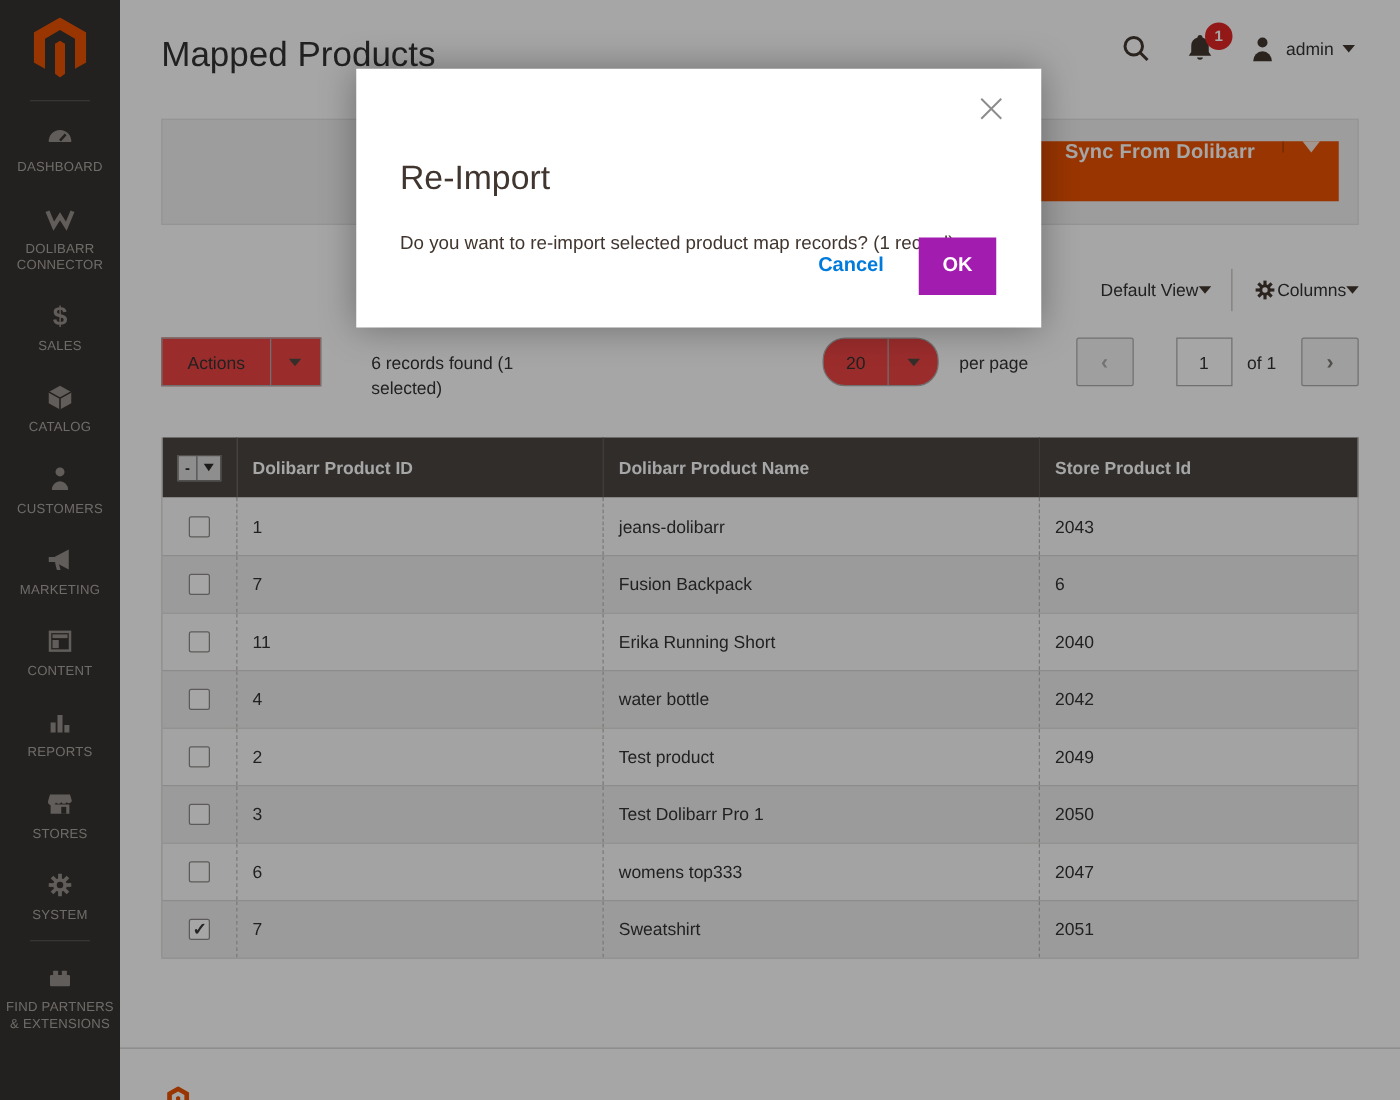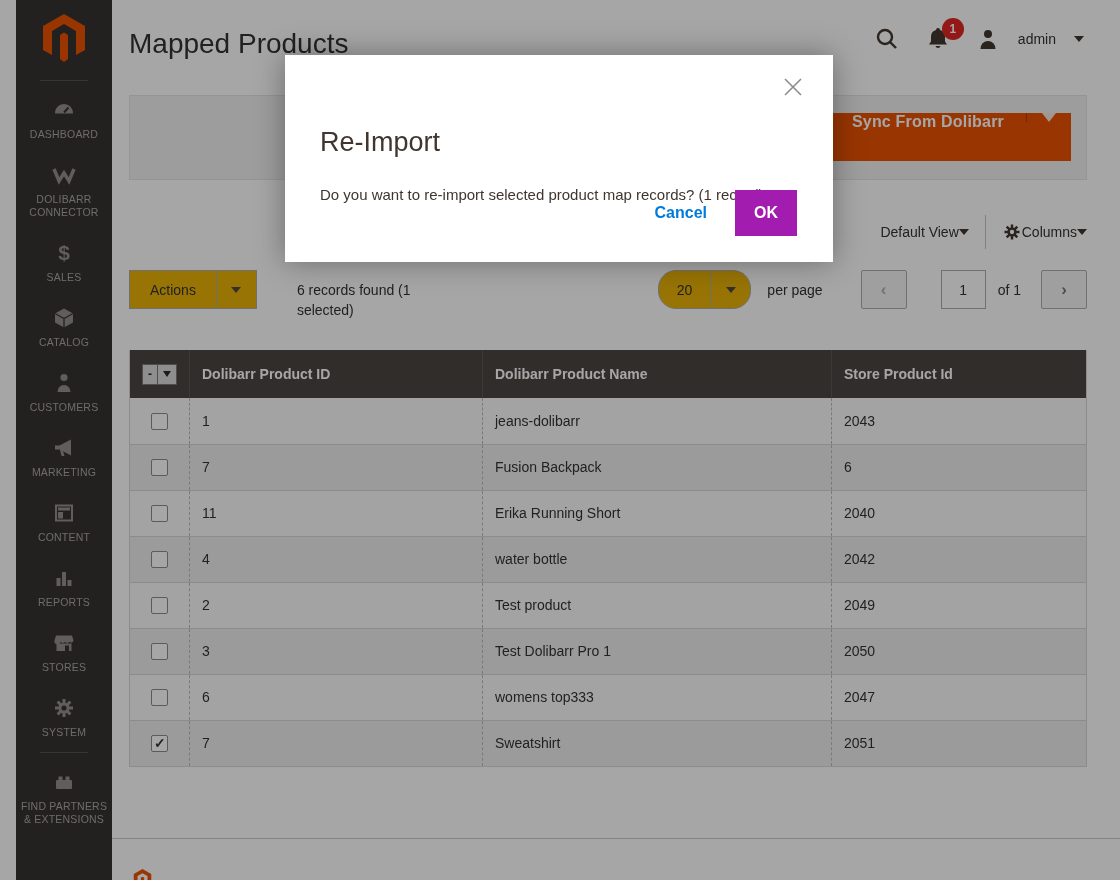--- a/index.html
+++ b/index.html
@@ -1,49 +1,49 @@
 <!DOCTYPE html>
 <html><head>
 <meta charset="utf-8">
 <style>
   * { margin:0; padding:0; box-sizing:border-box; }
   html,body { width:1120px; height:880px; }
   body { font-family:"Liberation Sans", sans-serif; background:#fff; }
   #app { position:relative; width:1120px; height:880px; overflow:hidden; background:#fff; }
 
   
-  .sidebar { position:absolute; left:16px; top:0; width:96px; height:880px; background:#373330; z-index:1; }
+  .sidebar { position:absolute; left:0; top:0; width:96px; height:880px; background:#373330; z-index:1; }
   .logo-wrap { padding:14px 0 16px; display:flex; justify-content:center; }
   .side-divider { border-top:1px solid #57534e; margin:2px 24px 6px; }
   .nav-item { display:flex; flex-direction:column; align-items:center; padding:11px 2px; cursor:pointer; }
   .nav-item .icon { height:24px; display:flex; align-items:center; justify-content:center; }
   .nav-item .nav-label { margin-top:6px; font-size:10.5px; line-height:13px; color:#aaa6a2; text-align:center; letter-spacing:.2px; max-width:92px; }
 
   
   .main { position:absolute; left:96px; top:0; right:0; bottom:0; background:#fff; }
   .page-title { position:absolute; left:33px; top:28px; font-size:28px; font-weight:400; color:#333; }
   .header-icons { position:absolute; top:26px; right:36px; display:flex; align-items:center; gap:26px; }
   .bell-wrap { position:relative; }
   .badge { position:absolute; top:-8px; right:-14px; width:22px; height:22px; border-radius:50%; background:#e22626; color:#fff; font-size:12px; font-weight:bold; display:flex; align-items:center; justify-content:center; }
-  .admin-wrap { display:flex; align-items:center; gap:18px; cursor:pointer; }
+  .admin-wrap { display:flex; align-items:center; gap:7px; cursor:pointer; }
   .admin-name { font-size:14px; color:#333; }
   .caret-down { width:0; height:0; border-left:5px solid transparent; border-right:5px solid transparent; border-top:6px solid #41362f; }
 
   .actions-panel { position:absolute; left:33px; right:33px; top:95px; height:85px; background:#f2f1f1; border:1px solid #e3e3e3; }
   .sync-button { position:absolute; right:15px; top:17px; height:48px; display:flex; align-items:flex-start; background:#eb5202; color:#fff; cursor:pointer; }
   .sync-label { display:flex; align-items:center; padding:0 22px; font-size:16px; font-weight:bold; letter-spacing:.2px; }
   .sync-caret { display:flex; align-items:center; justify-content:center; width:45px; border-left:1px solid rgba(0,0,0,.25); }
   .sync-caret .tri { width:0; height:0; border-left:7px solid transparent; border-right:7px solid transparent; border-top:9px solid #f7e6dd; }
 
   .view-row { position:absolute; top:212px; right:33px; height:40px; display:flex; align-items:center; gap:16px; }
   .view-control { display:flex; align-items:center; gap:0; font-size:14px; color:#333; cursor:pointer; }
   .vert-divider { width:1px; height:34px; background:#c7c3bf; }
 
   .toolbar-row { position:absolute; left:33px; right:33px; top:270px; display:flex; align-items:flex-start; }
-  .select-box { display:flex; align-items:stretch; height:39px; background:#eab308; border:1px solid #adadad; cursor:pointer; }
+  .select-box { display:flex; align-items:stretch; height:39px; background:#ef4444; border:1px solid #adadad; cursor:pointer; }
   .select-box .sel-label { display:flex; align-items:center; padding:0 20px; font-size:14px; color:#333; }
   .select-box .sel-caret { display:flex; align-items:center; justify-content:center; width:40px; border-left:1px solid #adadad; }
   .sel-caret .tri { width:0; height:0; border-left:5px solid transparent; border-right:5px solid transparent; border-top:6px solid #514943; }
   .records-text { margin-left:40px; width:140px; font-size:14px; color:#333; line-height:20px; padding-top:10px; }
   .pager-cluster { margin-left:auto; display:flex; align-items:center; }
   .perpage-box { height:39px;border-radius:18px; }
   .perpage-box .sel-label { padding:0 18px; }
   .perpage-text { font-size:14px; color:#333; margin:0 38px 0 16px; }
   .pager-btn { width:46px; height:39px; border:1px solid #adadad; border-radius:2px; background:#f5f4f4; display:flex; align-items:center; justify-content:center; cursor:pointer; }
   .pager-btn.disabled { cursor:default; }

